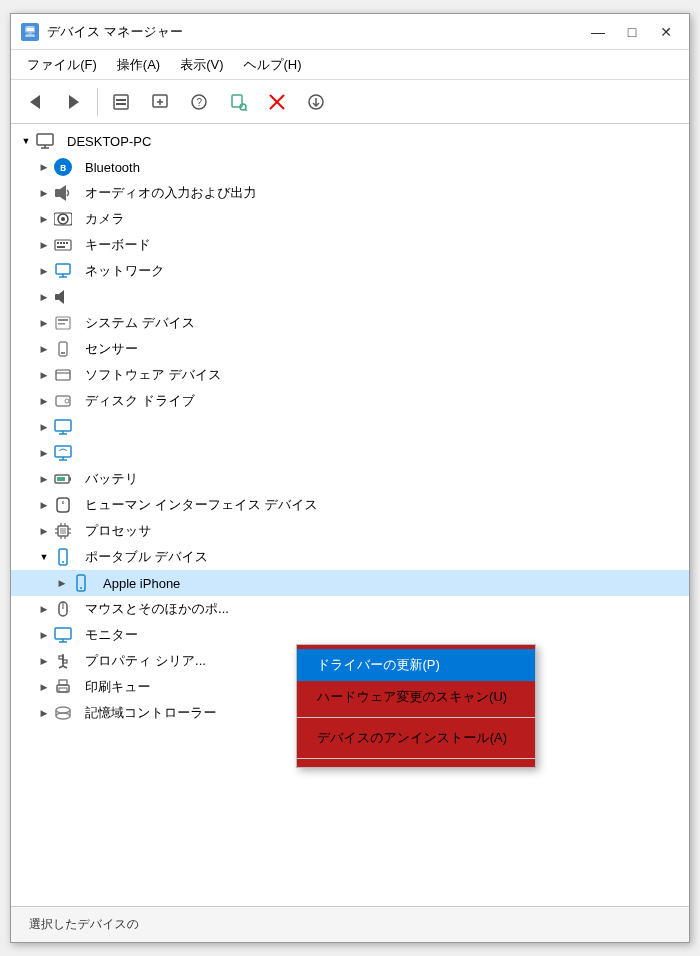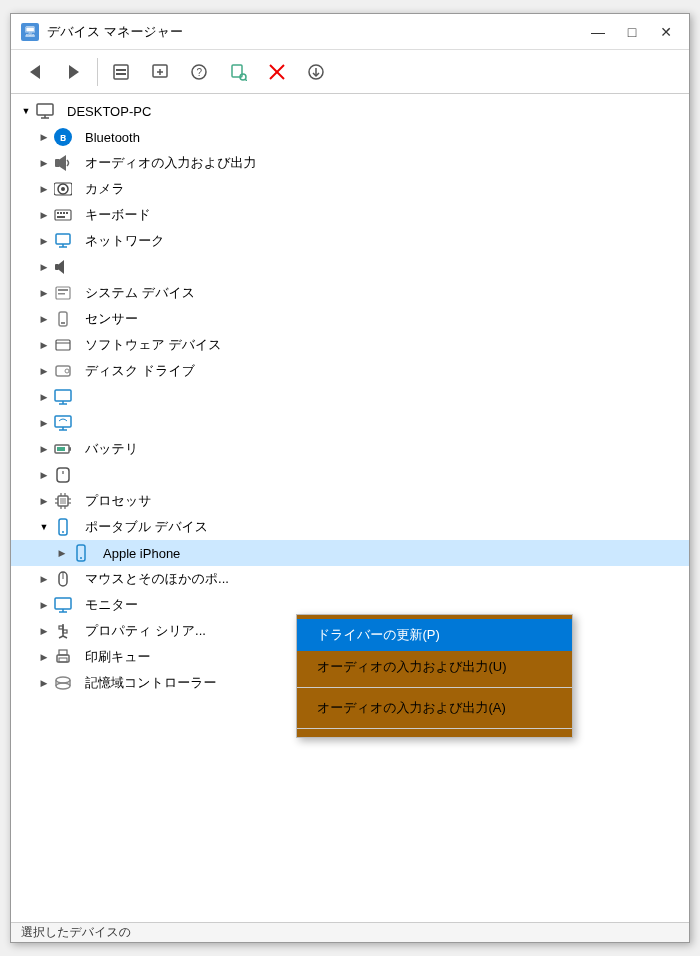--- a/index.html
+++ b/index.html
@@ -155,48 +155,48 @@
     
     .indent-0 { padding-left: 6px; }
     .indent-1 { padding-left: 24px; }
     .indent-2 { padding-left: 42px; }
 
     
     .context-menu {
       position: absolute;
       left: 285px;
       top: 520px;
-      background: #a16207;
+      background: #b91c1c;
       border: 1px solid #bbb;
       box-shadow: 3px 3px 8px rgba(0,0,0,0.3);
-      width: 277px;
+      width: 240px;
       z-index: 100;
       padding: 4px 0;
     }
     .ctx-item {
       padding: 7px 20px;
       cursor: pointer;
       font-size: 13px;
       color: #000;
     }
     .ctx-item.active { background: #0078d7; color: white; }
     .ctx-separator {
       height: 1px;
       background: #ccc;
       margin: 4px 0;
     }
 
     
     .status-bar {
-      height: 20px;
+      height: 36px;
       border-top: 1px solid #ccc;
       background: #f5f5f5;
       display: flex;
       align-items: center;
-      padding: 0 10px;
+      padding: 0 18px;
       font-size: 12px;
       color: #333;
     }
     .icon-bluetooth { 
       width: 18px; height: 18px;
       background: #0078d7;
       border-radius: 50%;
       display: flex; align-items: center; justify-content: center;
       color: white;
       font-size: 10px;
@@ -213,20 +213,26 @@
       <div class="title-icon">🖥</div>
       <span class="title-text">デバイス マネージャー</span>
     </div>
     <div class="window-controls">
       <button class="win-btn">—</button>
       <button class="win-btn">□</button>
       <button class="win-btn close">✕</button>
     </div>
   </div>
 
+  <div class="menu-bar">
+    <div class="menu-item">ファイル(F)</div>
+    <div class="menu-item">操作(A)</div>
+    <div class="menu-item">表示(V)</div>
+    <div class="menu-item">ヘルプ(H)</div>
+  </div>
 
   <div class="toolbar">
     <button class="toolbar-btn">
       <svg width="18" height="18" viewBox="0 0 18 18">
         <polygon points="14,2 4,9 14,16" fill="#555"></polygon>
       </svg>
     </button>
     <button class="toolbar-btn">
       <svg width="18" height="18" viewBox="0 0 18 18">
         <polygon points="4,2 14,9 4,16" fill="#555"></polygon>
@@ -440,20 +446,21 @@
       </div>
 
       <div class="tree-item indent-1">
         <div class="expand-arrow">▶</div>
         <div class="item-icon">
           <svg width="18" height="18" viewBox="0 0 18 18">
               <rect x="3" y="2" width="12" height="14" rx="3" fill="none" stroke="#555" stroke-width="1.5"></rect>
               <line x1="9" y1="5" x2="9" y2="8" stroke="#555" stroke-width="1.2"></line>
             </svg>
         </div>
+        <span class="item-label">ヒューマン インターフェイス デバイス</span>
       </div>
 
       <div class="tree-item indent-1">
         <div class="expand-arrow">▶</div>
         <div class="item-icon">
           <svg width="18" height="18" viewBox="0 0 18 18">
               <rect x="4" y="4" width="10" height="10" rx="1" fill="none" stroke="#666" stroke-width="1.5"></rect>
               <rect x="6" y="6" width="6" height="6" fill="#bbb"></rect>
               <line x1="7" y1="1" x2="7" y2="4" stroke="#666" stroke-width="1.2"></line>
               <line x1="11" y1="1" x2="11" y2="4" stroke="#666" stroke-width="1.2"></line>
@@ -549,23 +556,23 @@
               <ellipse cx="9" cy="12" rx="7" ry="3" fill="none" stroke="#888" stroke-width="1.5"></ellipse>
             </svg>
         </div>
         <span class="item-label">記憶域コントローラー</span>
       </div>
 
     </div>
 
     <div class="context-menu">
       <div class="ctx-item active">ドライバーの更新(P)</div>
-      <div class="ctx-item">オーディオの入力および出力(U)</div>
+      <div class="ctx-item">ハードウェア変更のスキャン(U)</div>
       <div class="ctx-separator"></div>
-      <div class="ctx-item">オーディオの入力および出力(A)</div>
+      <div class="ctx-item">デバイスのアンインストール(A)</div>
       <div class="ctx-separator"></div>
     </div>
 
   </div>
 
   <div class="status-bar">
     <span>選択したデバイスの</span>
   </div>
 </div>
 

